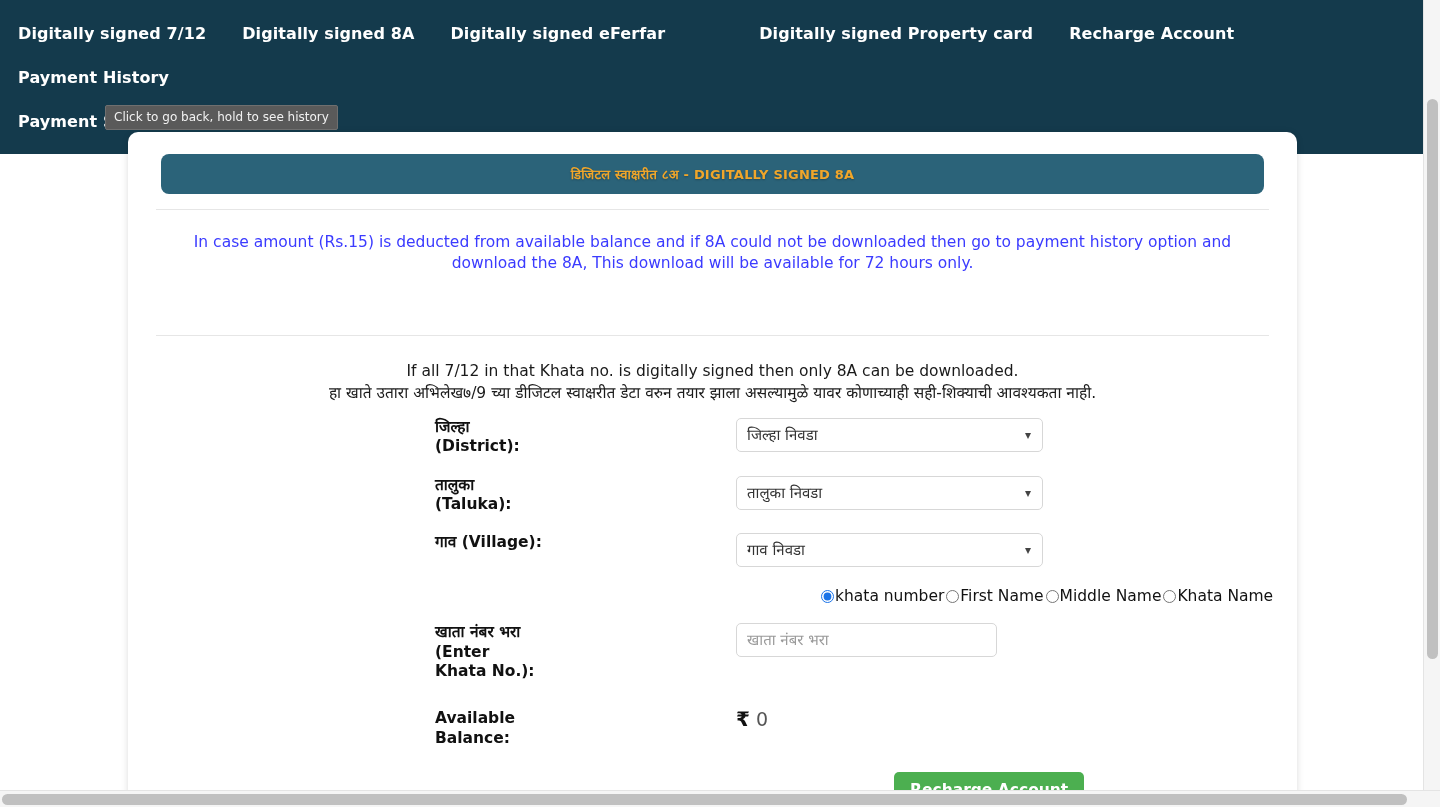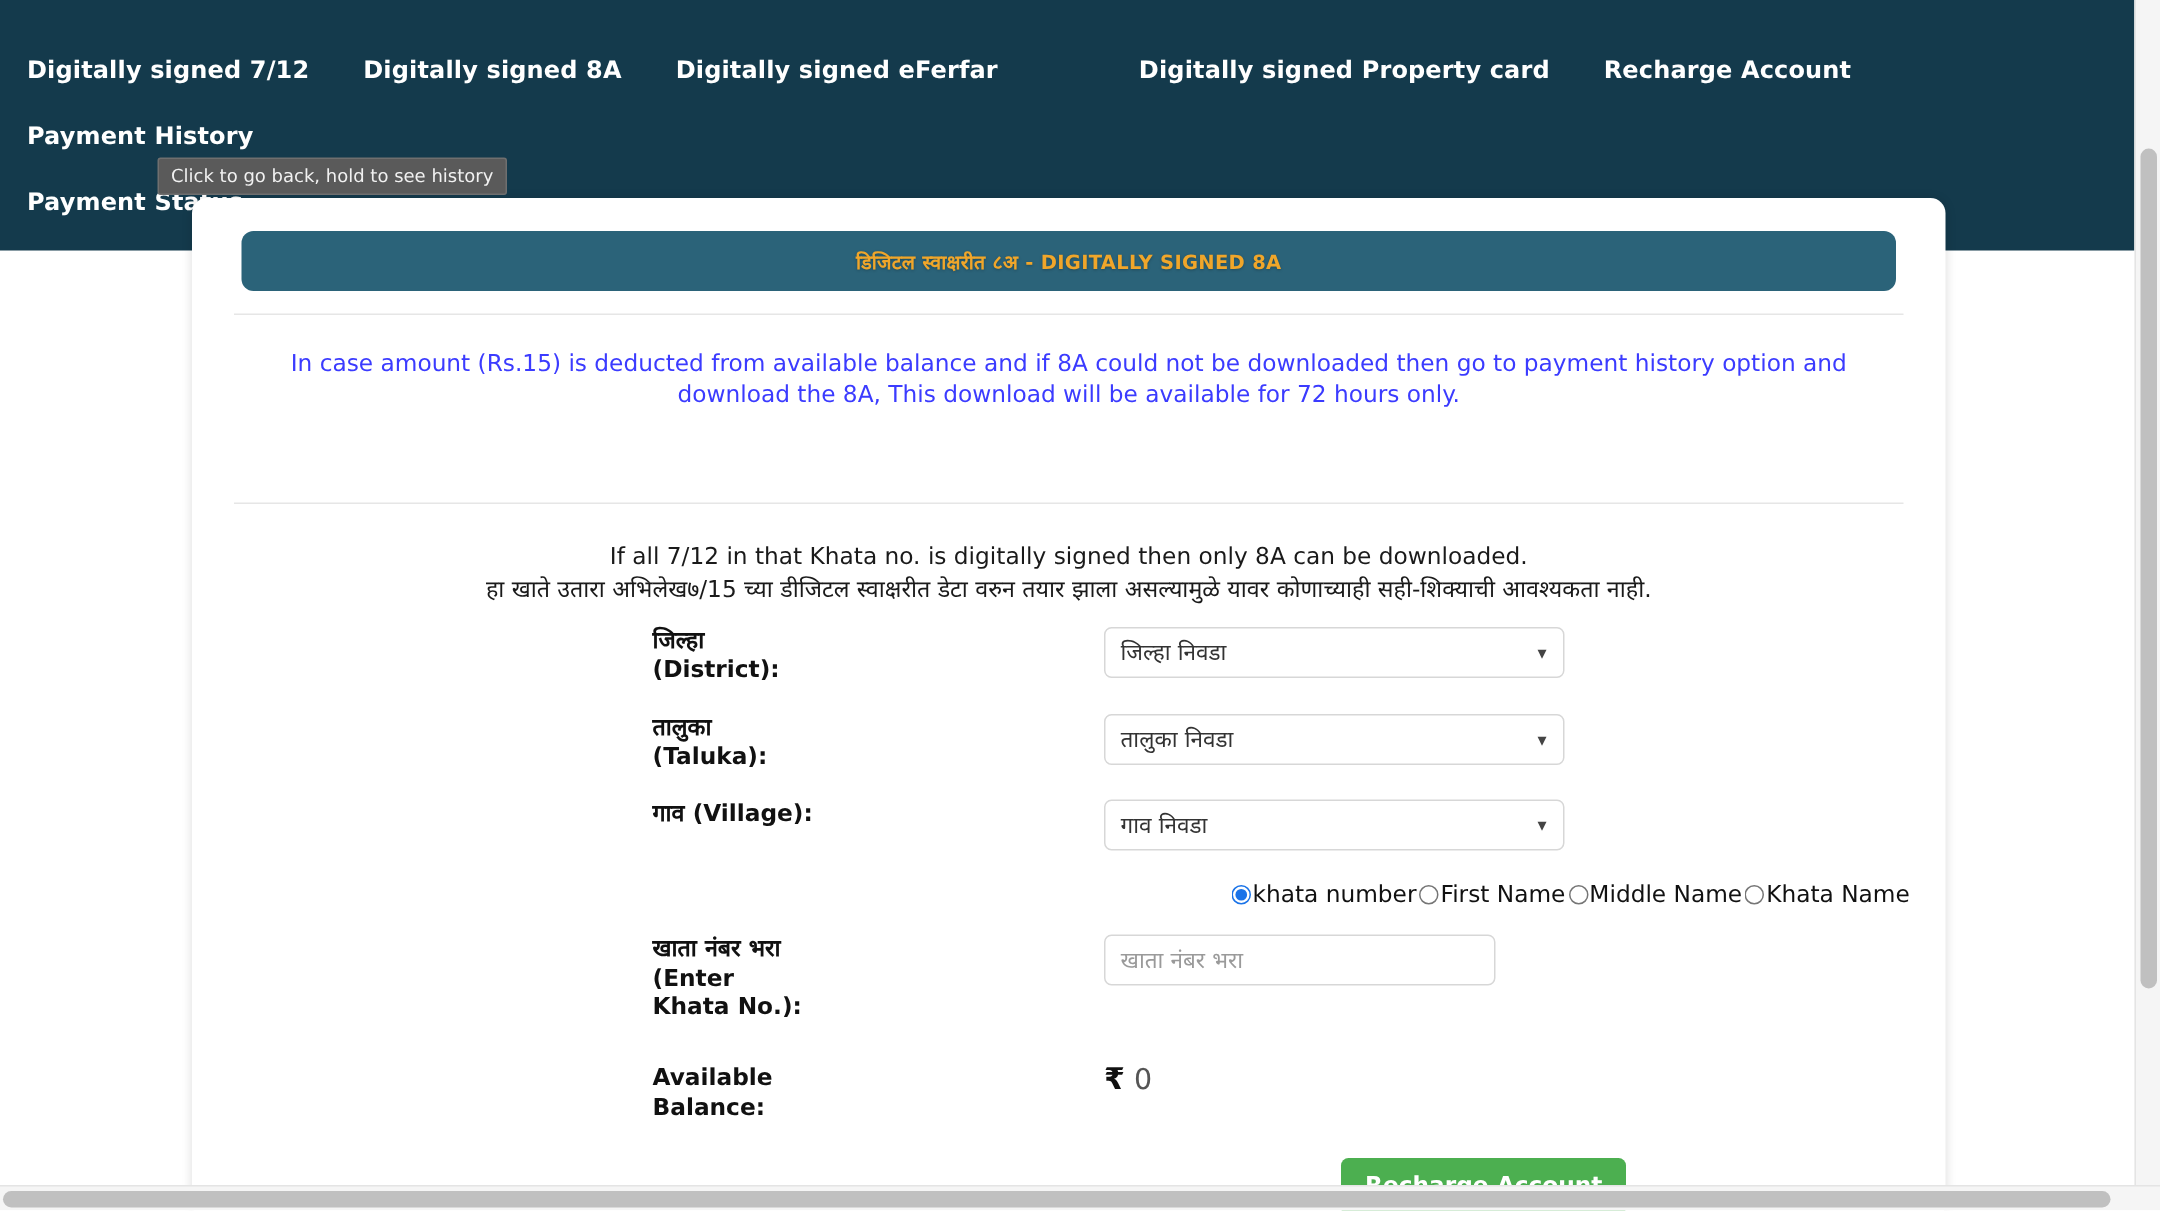--- a/index.html
+++ b/index.html
@@ -19,21 +19,21 @@
     overflow: hidden;
   }
 
   
   .navbar {
     position: absolute;
     left: 0; top: 0;
     width: 1423px;
     min-height: 99px;
     background: #143a4c;
-    padding: 25px 0 10px 0;
+    padding: 12px 0 10px 0;
     display: flex;
     flex-wrap: wrap;
     align-items: center;
     align-content: flex-start;
   }
   .nav-item {
     color: #ffffff;
     font-size: 16px;
     font-weight: bold;
     line-height: 1;
@@ -295,21 +295,21 @@
     </div>
 
     <hr class="hr">
 
     <p class="notice">In case amount (Rs.15) is deducted from available balance and if 8A could not be downloaded then go to payment history option and download the 8A, This download will be available for 72 hours only.</p>
 
     <hr class="hr">
 
     <div class="instructions">
       <span>If all 7/12 in that Khata no. is digitally signed then only 8A can be downloaded.</span>
-      <span class="line2">हा खाते उतारा अभिलेख७/15 च्या डीजिटल स्वाक्षरीत डेटा वरुन तयार झाला असल्यामुळे यावर कोणाच्याही सही-शिक्याची आवश्यकता नाही.</span>
+      <span class="line2">हा खाते उतारा अभिलेख७/9 च्या डीजिटल स्वाक्षरीत डेटा वरुन तयार झाला असल्यामुळे यावर कोणाच्याही सही-शिक्याची आवश्यकता नाही.</span>
     </div>
 
     <div class="form">
 
       <div class="form-row row-district">
         <div class="form-label">जिल्हा (District):</div>
         <div class="form-field">
           <span class="sel-wrap">
             <select class="sel">
               <option>जिल्हा निवडा</option>

